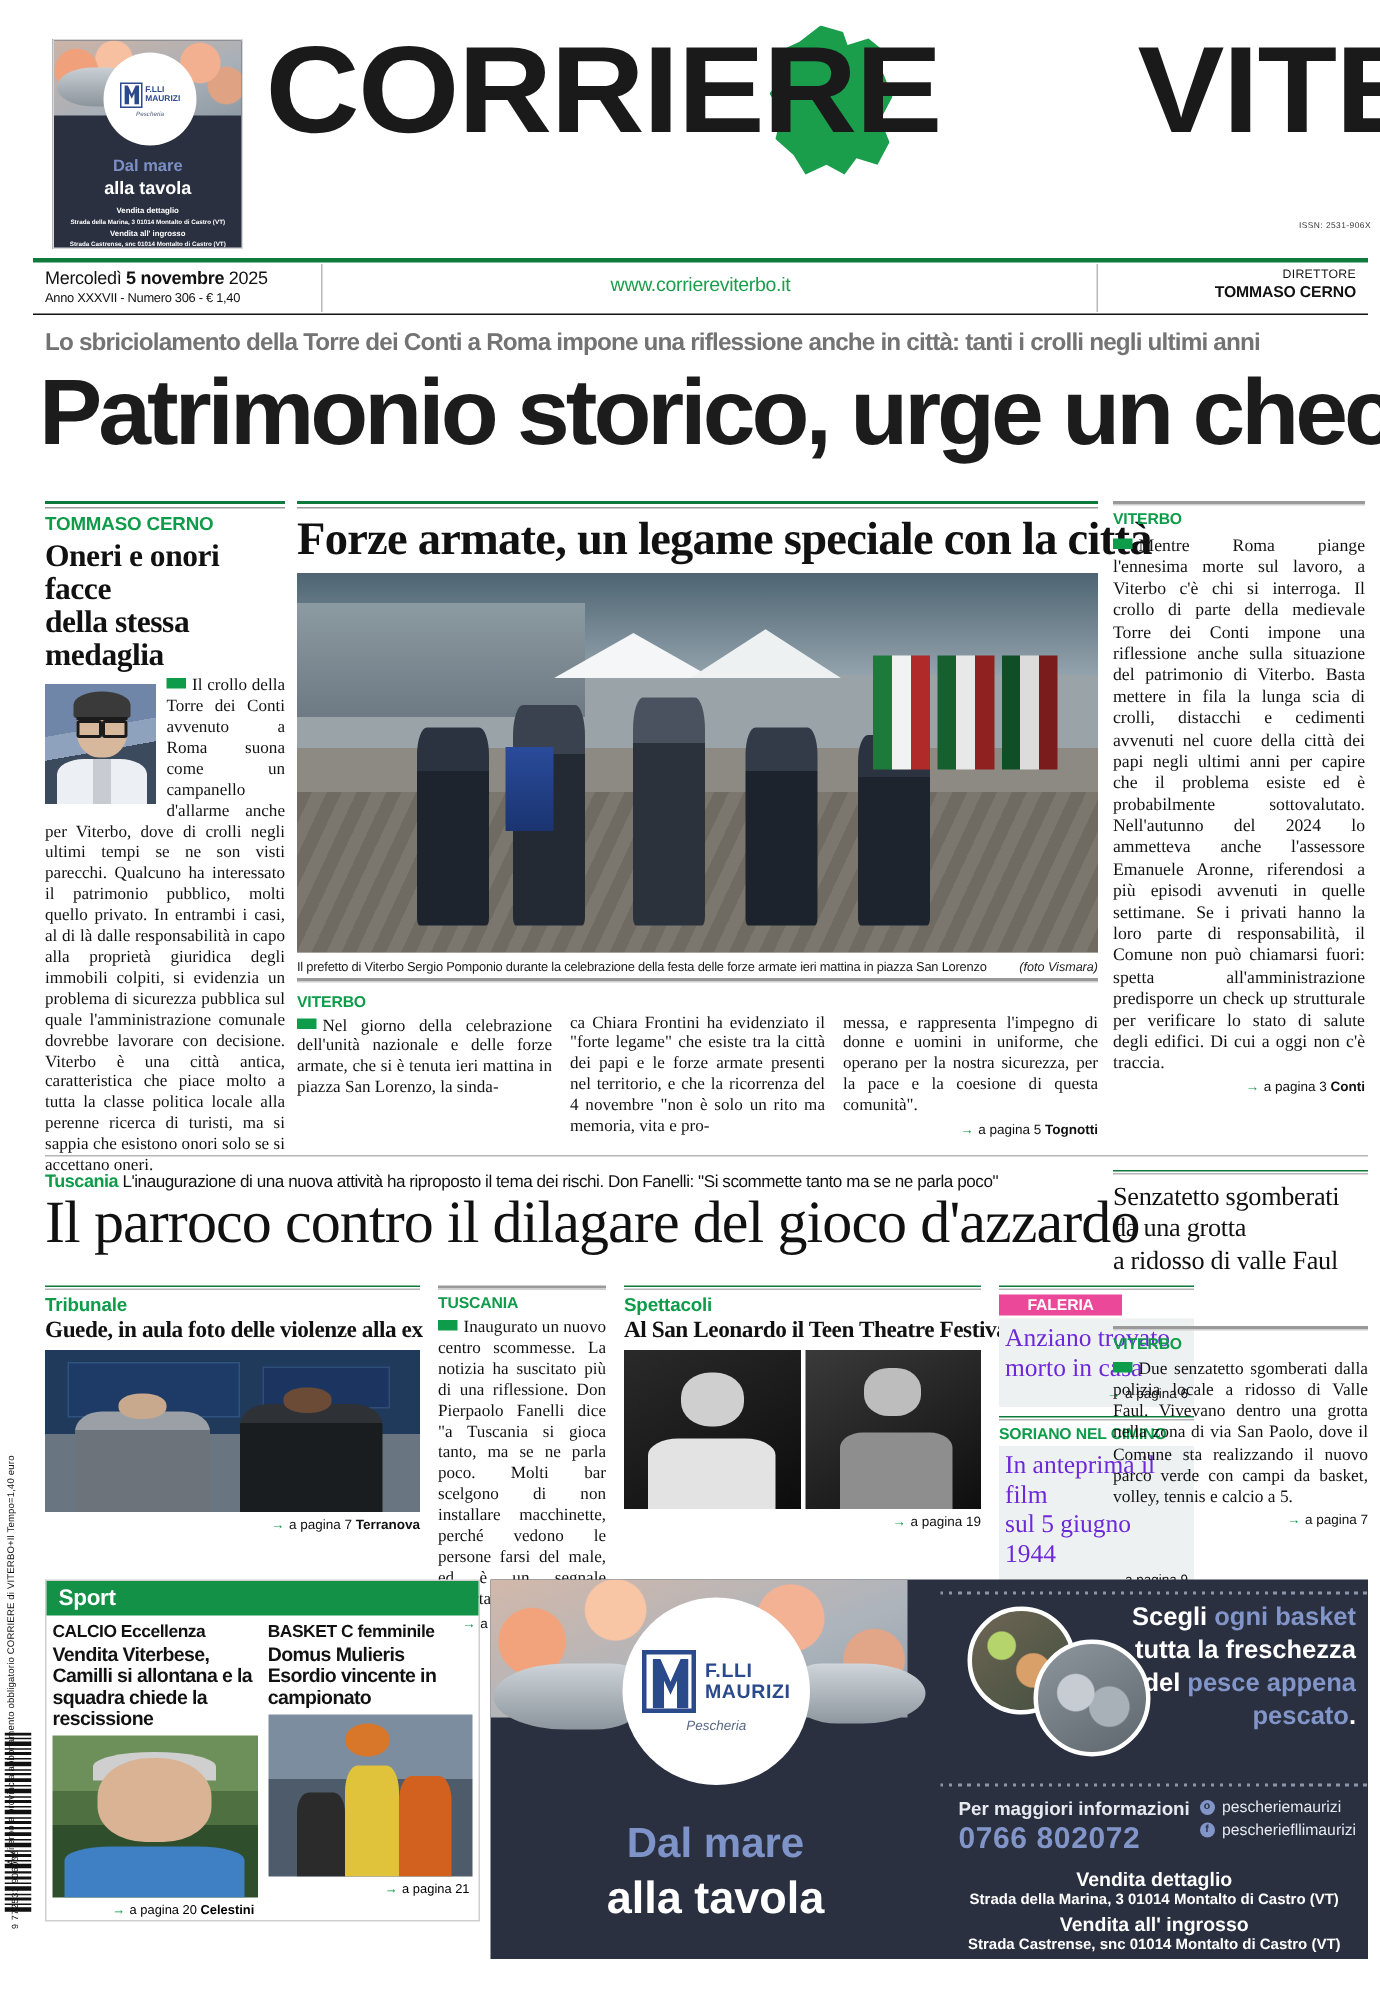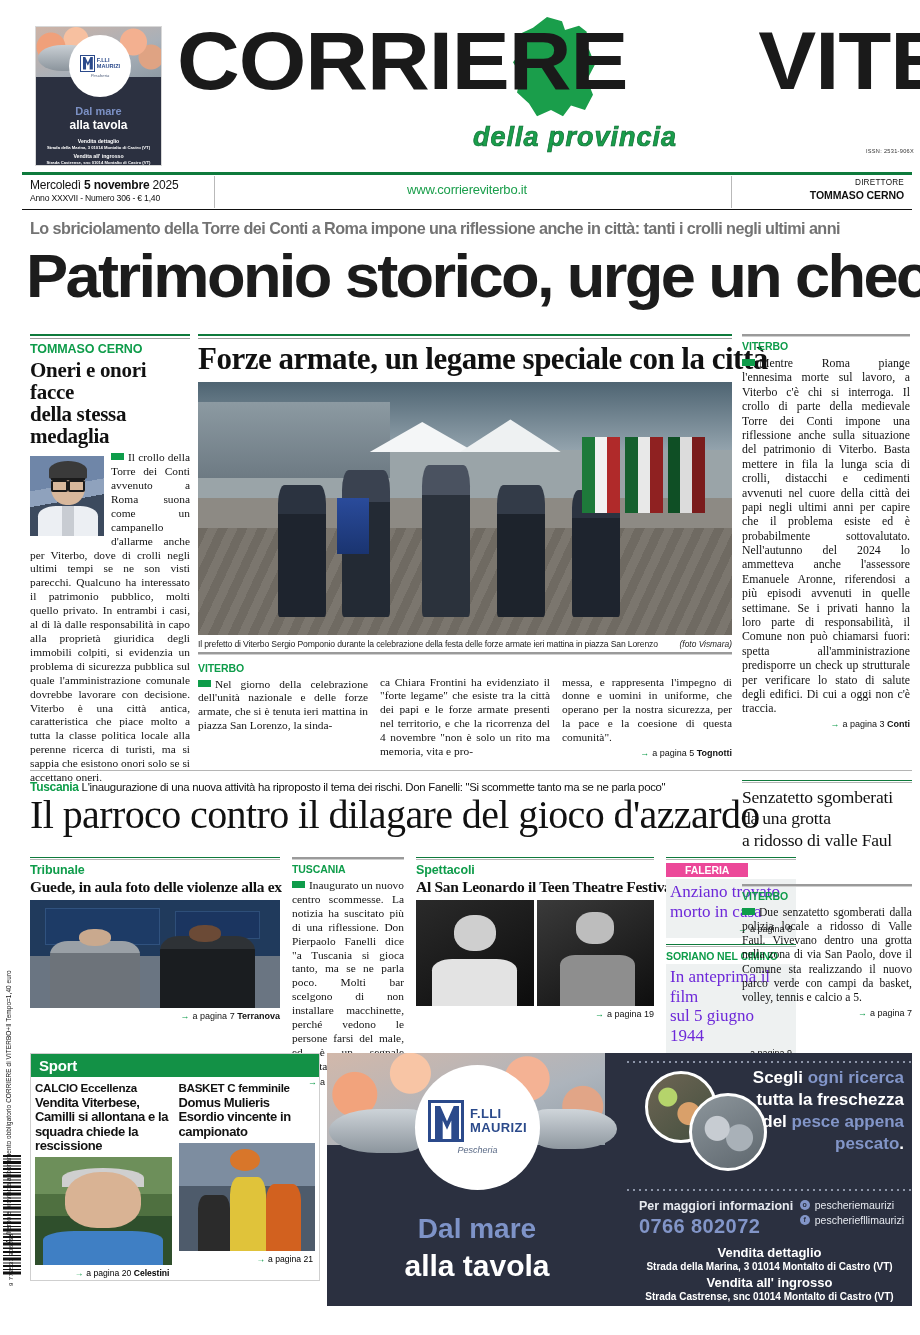--- a/index.html
+++ b/index.html
@@ -460,21 +460,20 @@
       <div class="promo-t2">alla tavola</div>
       <div class="promo-l1">Vendita dettaglio</div>
       <div class="promo-l2">Strada della Marina, 3 01014 Montalto di Castro (VT)</div>
       <div class="promo-l3">Vendita all' ingrosso</div>
       <div class="promo-l4">Strada Castrense, snc 01014 Montalto di Castro (VT)</div>
     </div>
 
     <div class="logo-wrap">
       <div class="province-shape"></div>
       <div class="logo-title logo-text-layer"><span>CORRIERE</span> <span class="logo-di">DI</span> <span>VITERBO</span></div>
-      <div class="logo-sub">della provincia</div>
     </div>
 
     <div class="issn">ISSN: 2531-906X</div>
   </div>
 
   <div class="rule-green" style="top:172px"></div>
 
   <div class="infobar">
     <div class="ib-date"><span>Mercoledì </span><b>5 novembre</b><span> 2025</span></div>
     <div class="ib-sub">Anno XXXVII - Numero 306 - € 1,40</div>
@@ -670,21 +669,21 @@
       </div>
       <div class="ad-logo-sub">Pescheria</div>
     </div>
     <div class="ad-t1">Dal mare</div>
     <div class="ad-t2">alla tavola</div>
 
     <div class="ad-right">
       <div class="ad-dots-t"></div>
       <div class="ad-photo1"></div>
       <div class="ad-photo2"></div>
-      <div class="ad-slogan"><span>Scegli </span><span class="alt">ogni ricerca </span><span>tutta la freschezza del </span><span class="alt">pesce appena pescato</span><span>.</span></div>
+      <div class="ad-slogan"><span>Scegli </span><span class="alt">ogni basket </span><span>tutta la freschezza del </span><span class="alt">pesce appena pescato</span><span>.</span></div>
       <div class="ad-dots-m"></div>
       <div class="ad-info-l">Per maggiori informazioni</div>
       <div class="ad-phone">0766 802072</div>
       <div class="ad-social">
         <div class="ad-soc-row">
             <span class="soc-ic">o</span>
             <span>pescheriemaurizi</span>
           </div>
         <div class="ad-soc-row">
             <span class="soc-ic">f</span>

